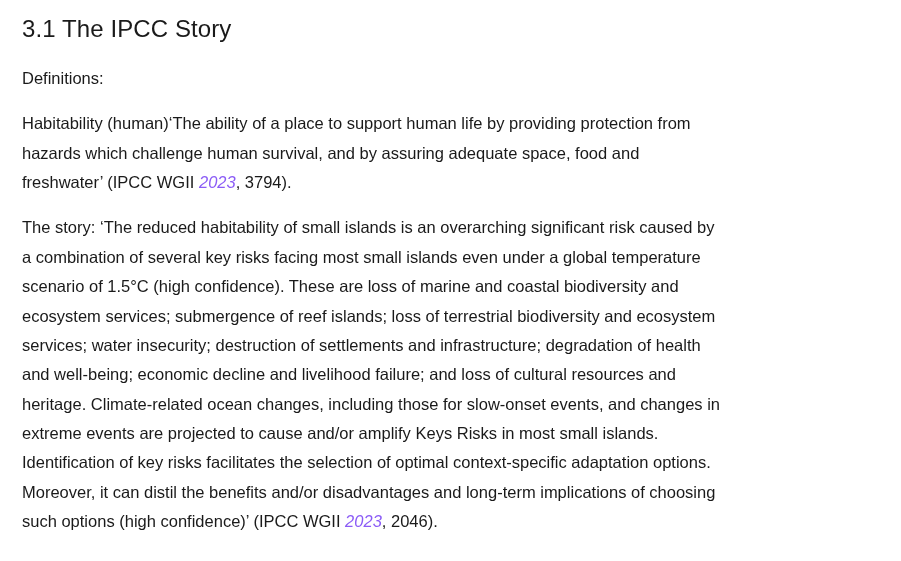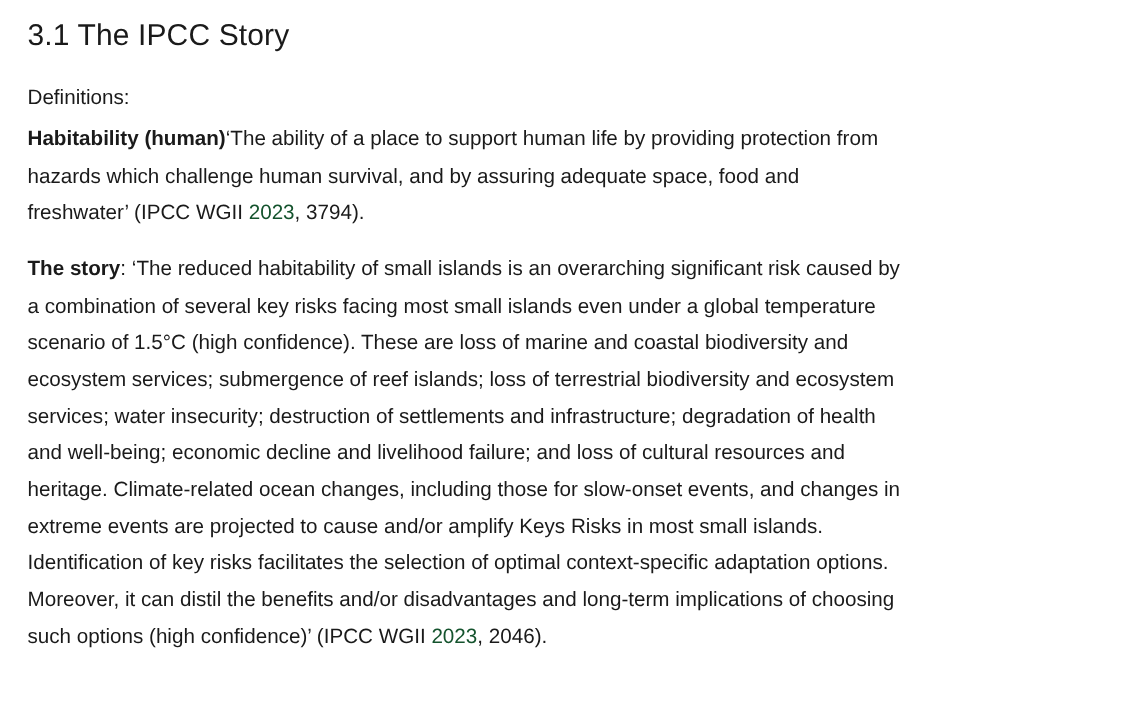--- a/index.html
+++ b/index.html
@@ -28,31 +28,32 @@
     letter-spacing: 0.1px;
   }
   .para {
     font-size: 16.5px;
     line-height: 1.78;
     margin: 0 0 18px 0;
     color: #1a1a1a;
     text-align: left;
   }
   .para.definitions {
-    margin-bottom: 4px;
+    margin-bottom: 16px;
   }
   .bold {
-    font-weight: bold;
+    font-weight: normal;
     font-style: normal;
   }
   .ital {
   }
   .link {
-    color: #14532d;
+    color: #8b5cf6;
     text-decoration: none;
+    font-style: italic;
   }
   .block-quote {
     margin-bottom: 16px;
   }
 </style>
 </head>
 <body>
 
 <div class="page">
 

